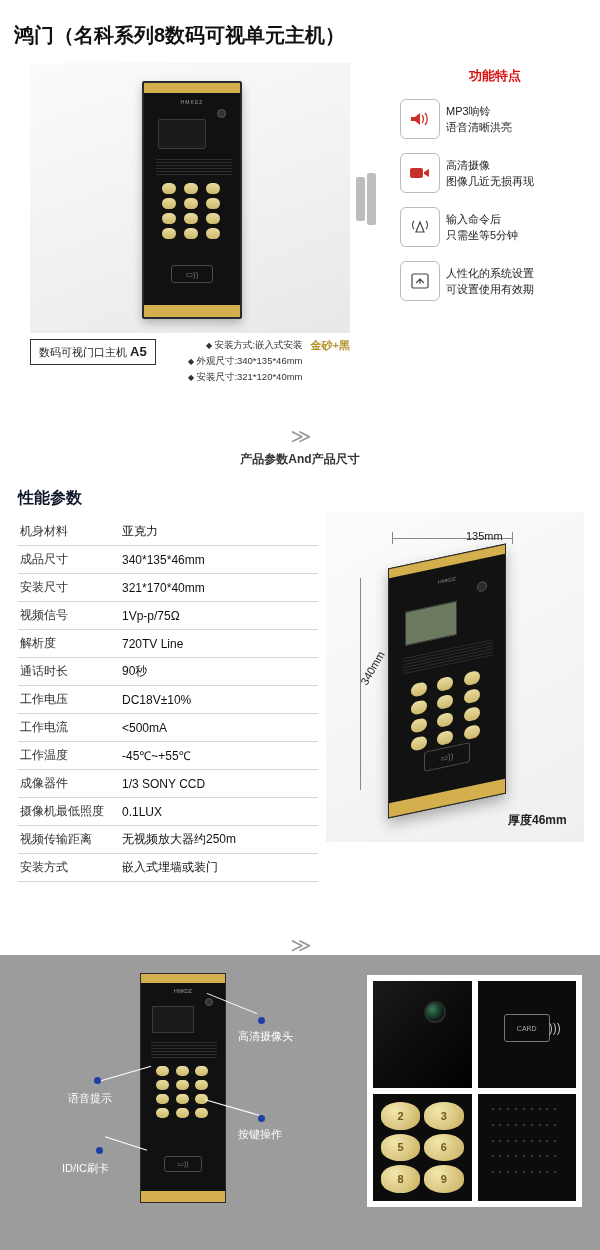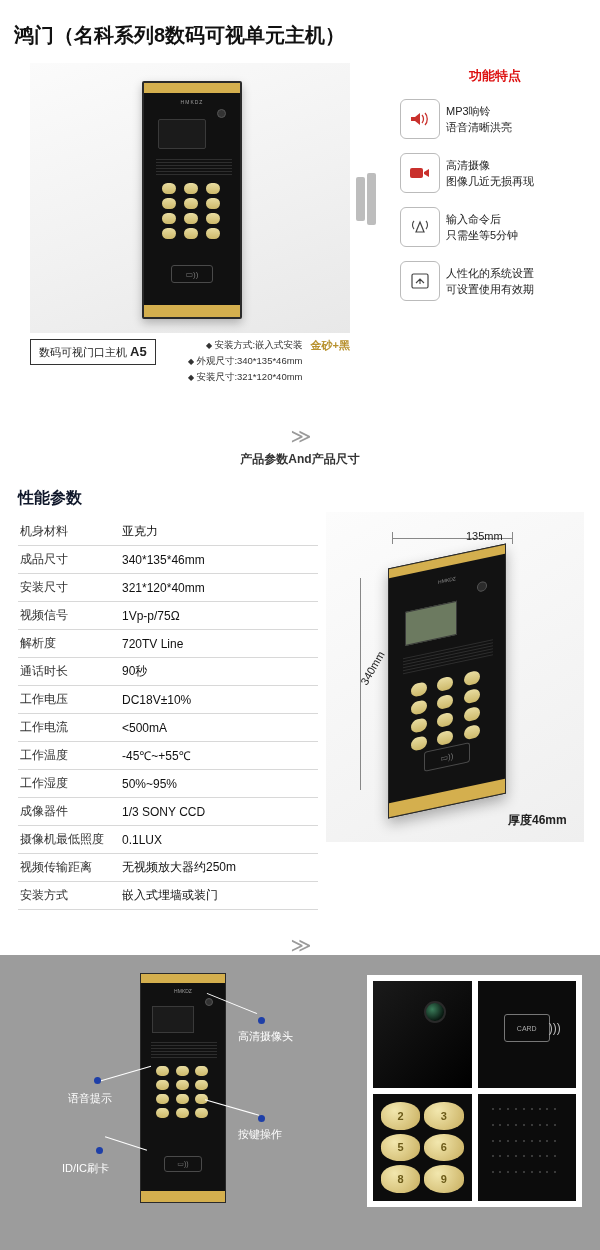--- a/index.html
+++ b/index.html
@@ -366,21 +366,21 @@
         <tr>
             <td class="k">机身材料</td>
             <td class="v">亚克力</td>
           </tr>
         <tr>
             <td class="k">成品尺寸</td>
             <td class="v">340*135*46mm</td>
           </tr>
         <tr>
             <td class="k">安装尺寸</td>
-            <td class="v">321*120*40mm</td>
+            <td class="v">321*170*40mm</td>
           </tr>
         <tr>
             <td class="k">视频信号</td>
             <td class="v">1Vp-p/75Ω</td>
           </tr>
         <tr>
             <td class="k">解析度</td>
             <td class="v">720TV Line</td>
           </tr>
         <tr>
@@ -391,24 +391,20 @@
             <td class="k">工作电压</td>
             <td class="v">DC18V±10%</td>
           </tr>
         <tr>
             <td class="k">工作电流</td>
             <td class="v">&lt;500mA</td>
           </tr>
         <tr>
             <td class="k">工作温度</td>
             <td class="v">-45℃~+55℃</td>
-          </tr>
-        <tr>
-            <td class="k">工作湿度</td>
-            <td class="v">50%~95%</td>
           </tr>
         <tr>
             <td class="k">成像器件</td>
             <td class="v">1/3 SONY CCD</td>
           </tr>
         <tr>
             <td class="k">摄像机最低照度</td>
             <td class="v">0.1LUX</td>
           </tr>
         <tr>

